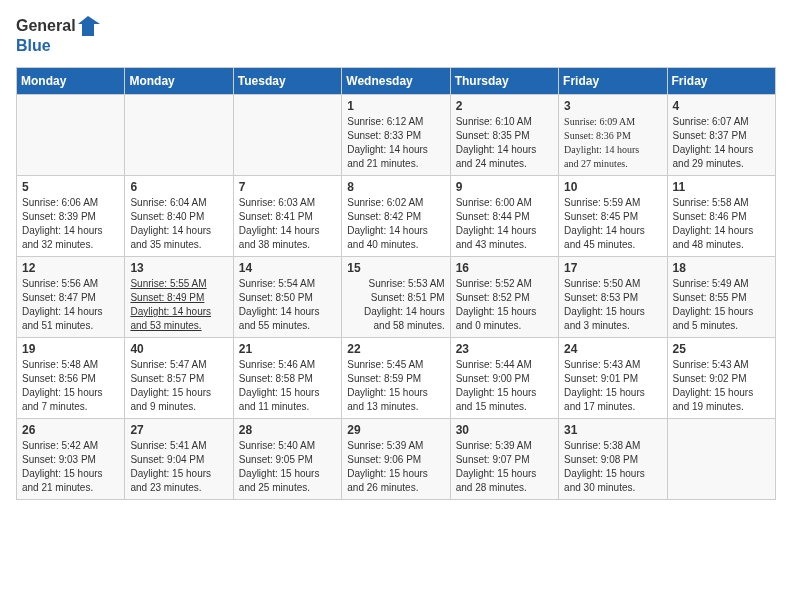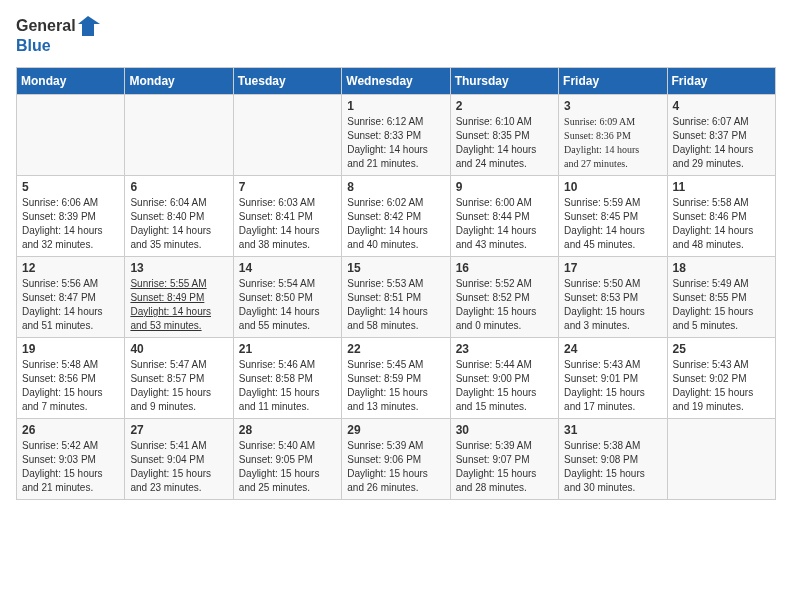--- a/index.html
+++ b/index.html
@@ -208,21 +208,21 @@
         </td>
         <td>
           <span class="day-num">14</span>
           <div class="day-info" style="white-space: pre-line;">Sunrise: 5:54 AM
 Sunset: 8:50 PM
 Daylight: 14 hours
 and 55 minutes.</div>
         </td>
         <td>
           <span class="day-num">15</span>
-          <div class="day-info" style="white-space: pre-line;">Sunrise: 5:53 AM
+          <div class="day-info" style="white-space: pre-line; text-align: right;">Sunrise: 5:53 AM
 Sunset: 8:51 PM
 Daylight: 14 hours
 and 58 minutes.</div>
         </td>
         <td>
           <span class="day-num">16</span>
           <div class="day-info" style="white-space: pre-line;">Sunrise: 5:52 AM
 Sunset: 8:52 PM
 Daylight: 15 hours
 and 0 minutes.</div>

